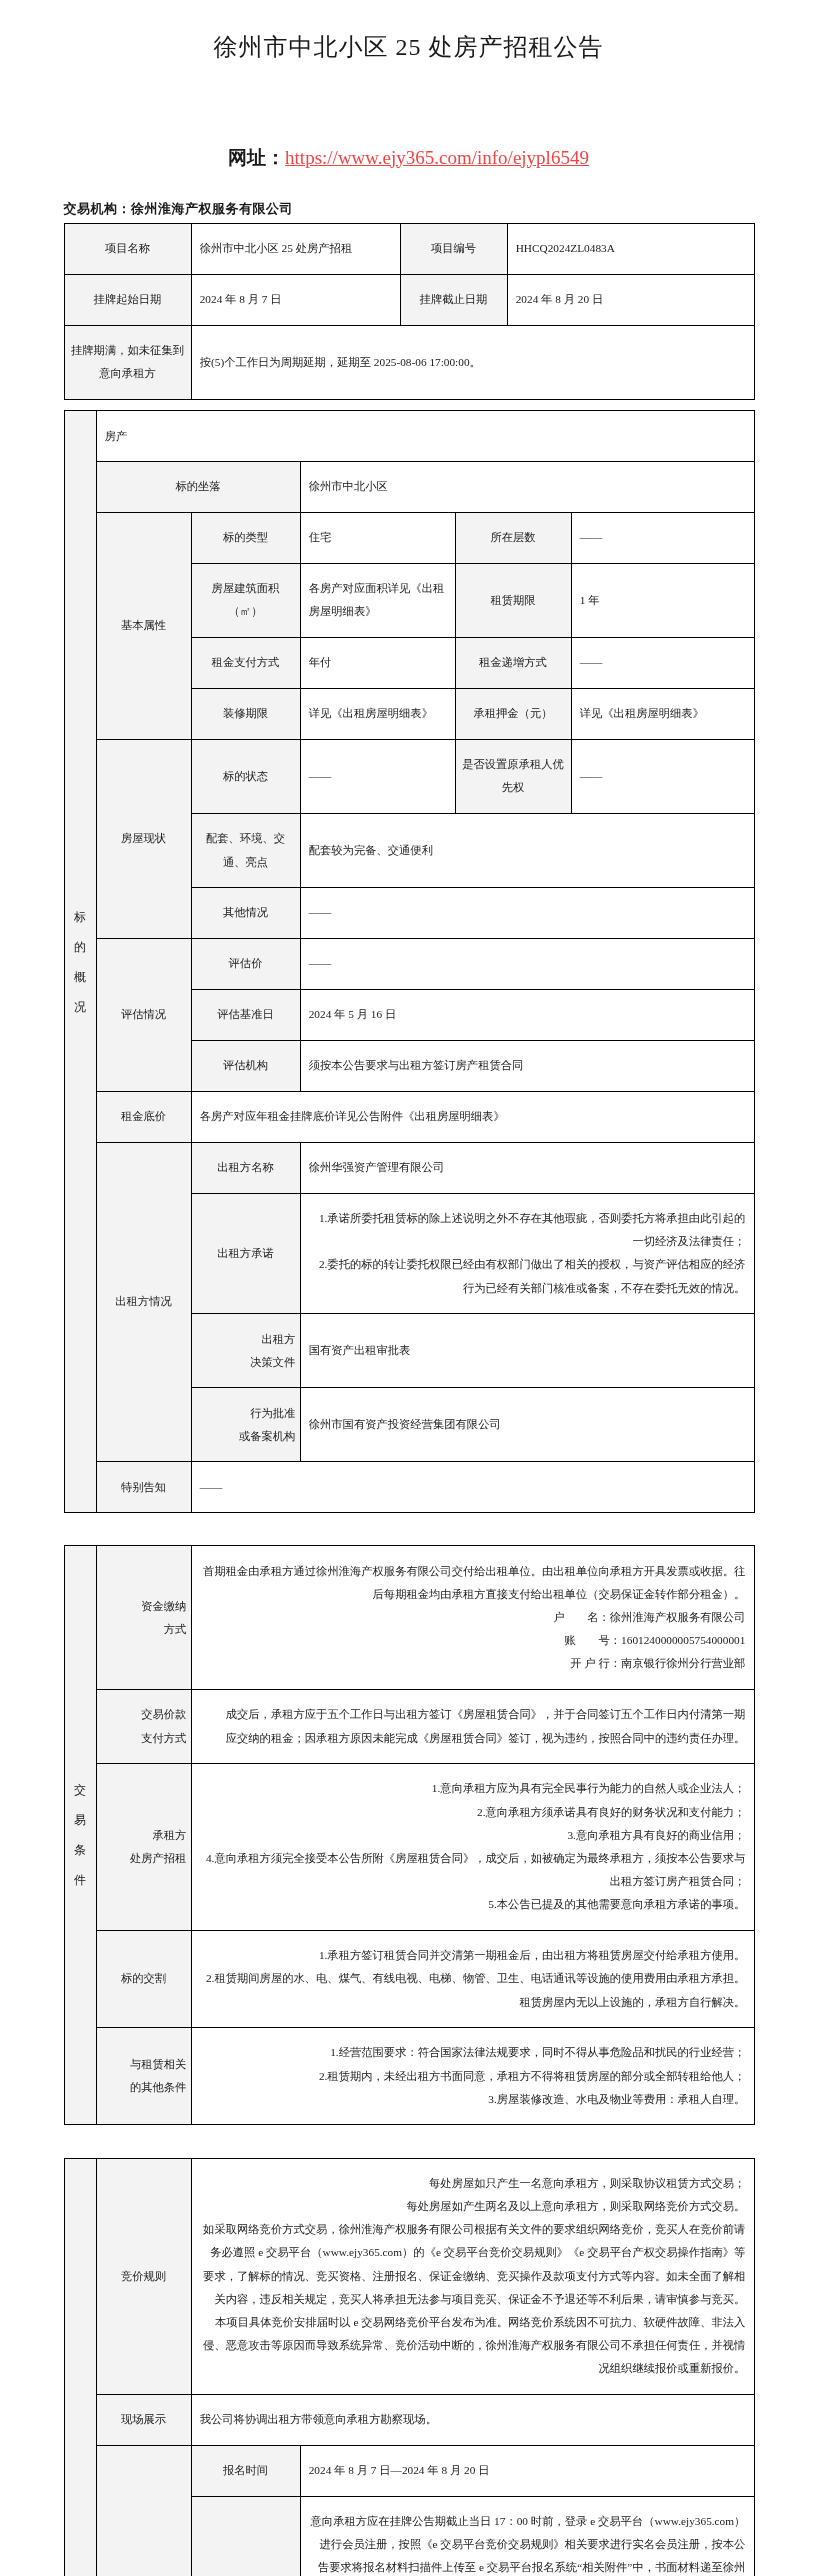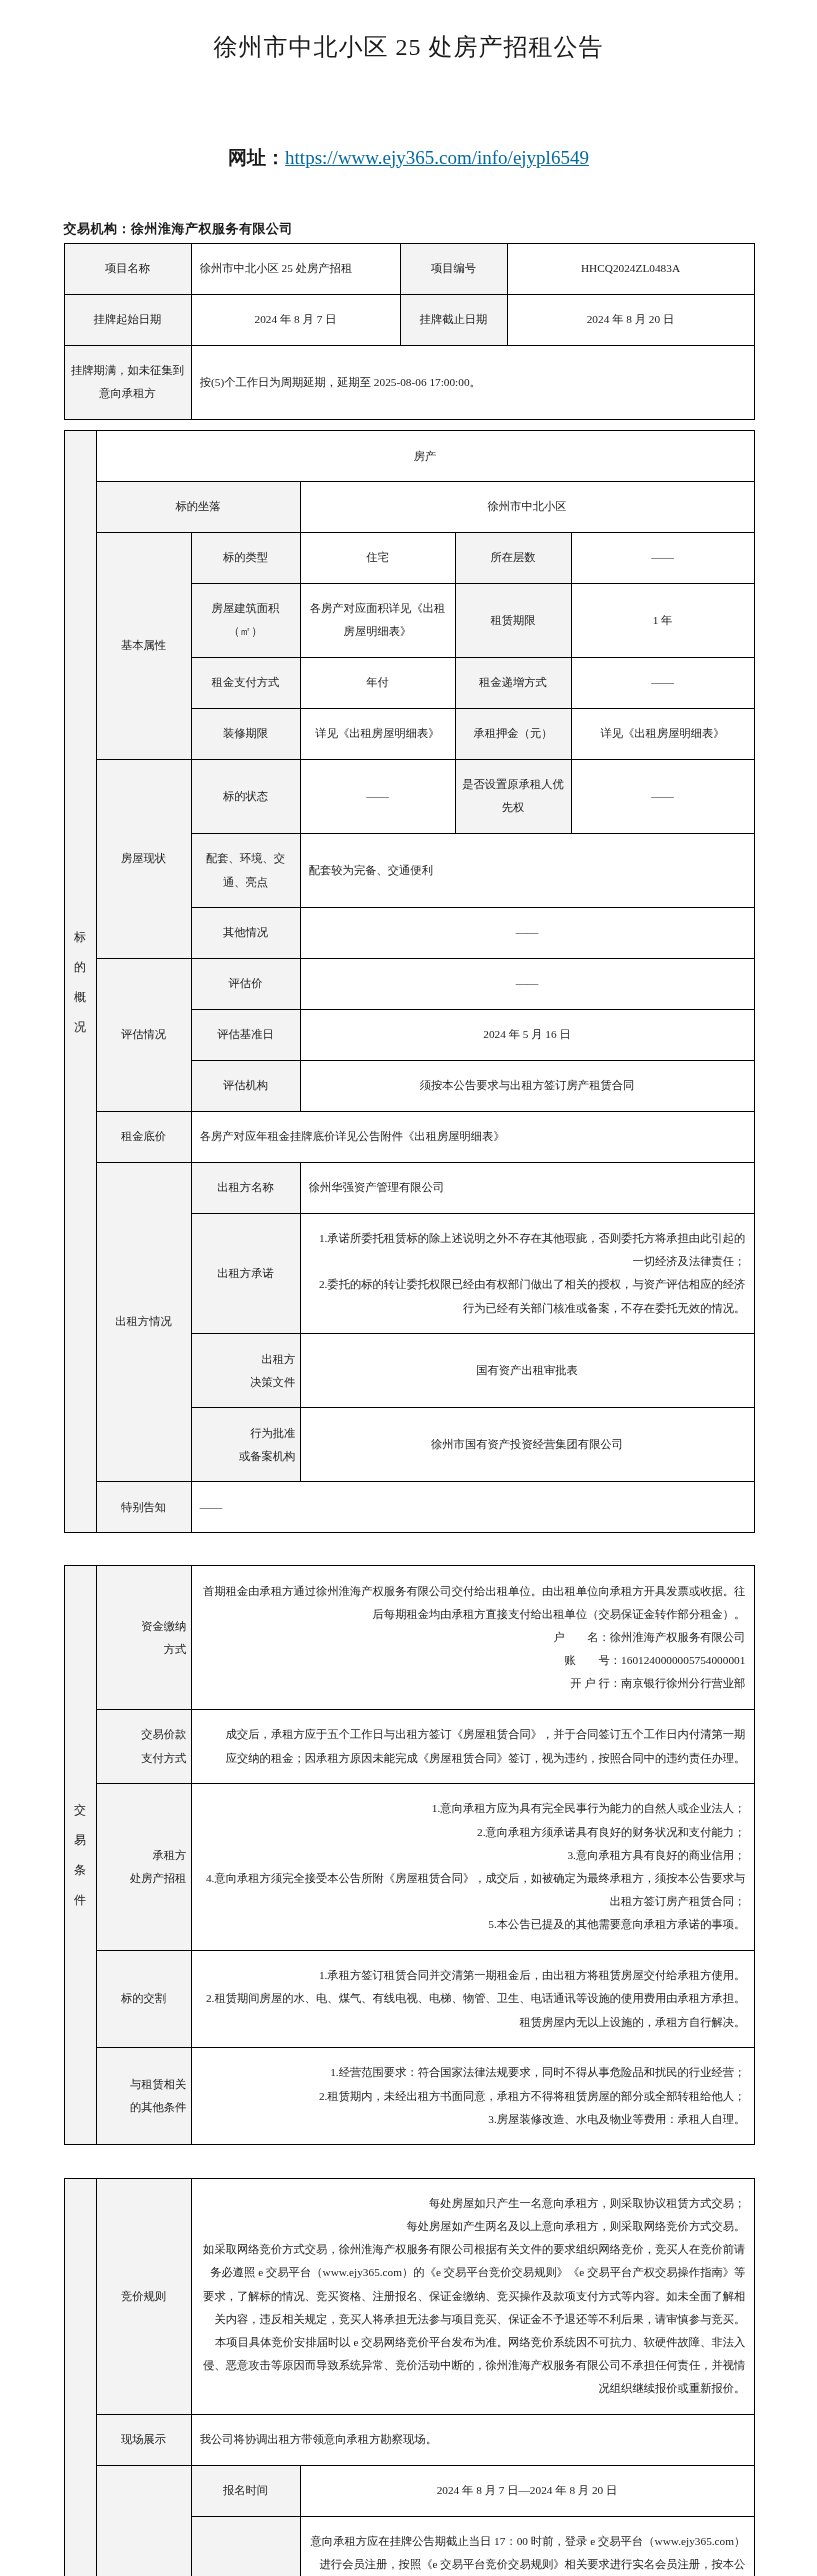--- a/index.html
+++ b/index.html
@@ -1,26 +1,26 @@
 <!DOCTYPE html>
 <html style="font-size:8.2px"><head>
 <meta charset="utf-8">
 <style>
   html,body { margin:0; padding:0; background:#ffffff; }
   body { font-family:"Liberation Serif","DejaVu Serif",serif; color:#1a1a1a; }
   .page { width:690px; margin:0 auto; padding:28px 0 36px; }
   .title { font-size:24px; font-weight:normal; text-align:center; margin:2.6px 0 0; letter-spacing:1px; }
   .url-line { text-align:center; margin-top:82px; font-size:19px; font-weight:bold; }
-  .url-line a { font-weight:normal; color:#0369a1; text-decoration:underline; cursor:pointer; }
-  .agency-line { margin-top:49px; font-size:13px; font-weight:bold; letter-spacing:0.5px; }
+  .url-line a { font-weight:normal; color:#ef4444; text-decoration:underline; cursor:pointer; }
+  .agency-line { margin-top:29px; font-size:13px; font-weight:bold; letter-spacing:0.5px; }
   table { border-collapse:collapse; width:100%; table-layout:fixed; }
   .doc { margin-top:5.2px; border:1.5px solid #000; }
   td { border:0.5px solid #000; border-top-width:1.5px; padding:13.4px 8.2px; font-size:11.3px; line-height:2.05; vertical-align:middle; word-break:break-all; }
   .lab { background:#f3f3f3; text-align:center; padding:13.4px 4.1px;margin-top:44px; }
-  .c { text-align:center; }
+  .c { text-align:left; }
   .pre { white-space:pre-line;text-align:right; }
   .vcell { background:#f3f3f3; padding:5.2px 2.1px; }
   .vtext { width:13.4px; margin:16px auto; text-align:center; line-height:2.5; font-size:12px; word-break:break-all; }
   .gap { height:27px; }
   .gap-s { height:5.2px; }
 </style>
 </head>
 <body>
 
 <div class="page">

